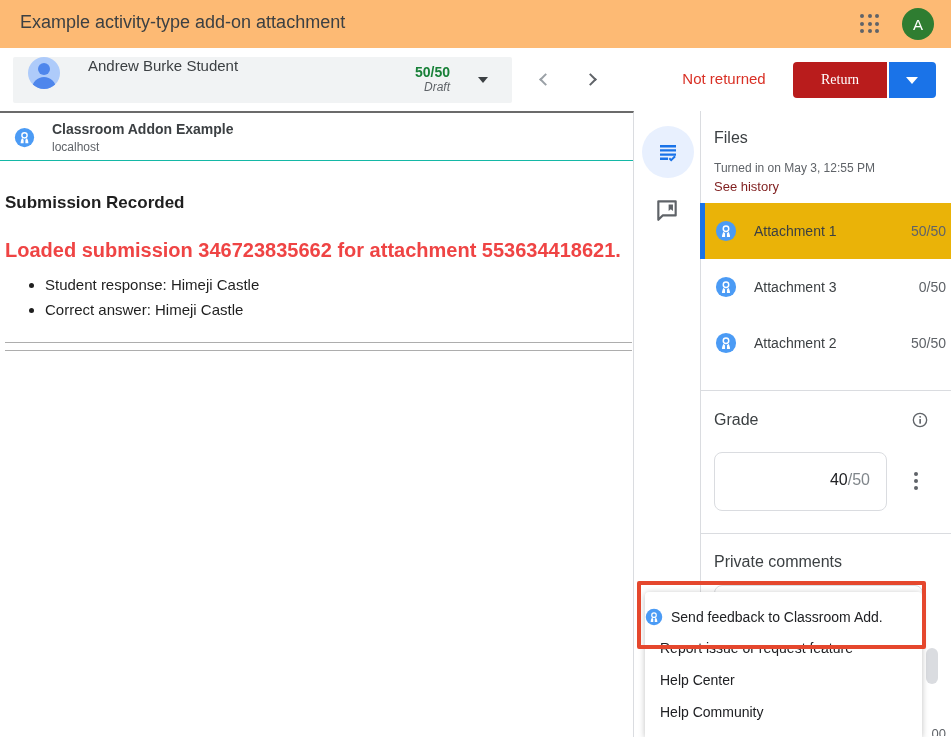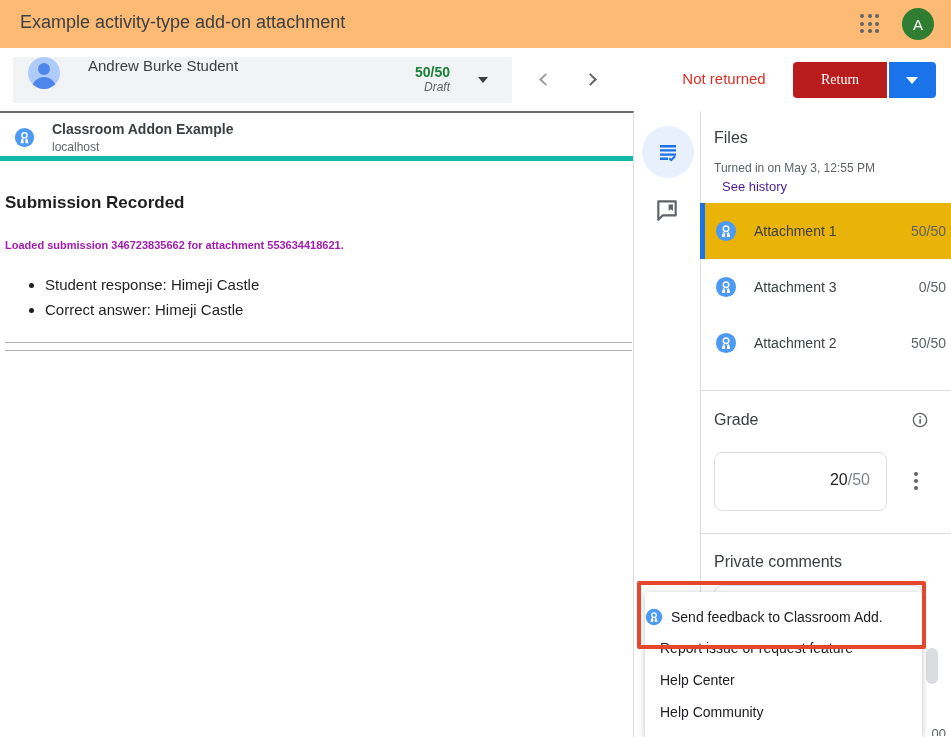--- a/index.html
+++ b/index.html
@@ -41,42 +41,42 @@
   .return-btn { position:absolute; left:793px; top:14px; width:94px; height:36px; background:#b91c1c; color:#fff;
                 font-size:14px; border:none; border-radius:4px 0 0 4px; cursor:pointer; font-family:Liberation Serif, serif; }
   .return-drop { position:absolute; left:889px; top:14px; width:47px; height:36px; background:#1a73e8;
                  border:none; border-radius:0 4px 4px 0; cursor:pointer; }
   .return-drop .caret { position:absolute; left:17px; top:15px; width:0; height:0;
                         border-left:6px solid transparent; border-right:6px solid transparent; border-top:7px solid #fff; }
 
   
   .content { position:absolute; left:0; top:111px; width:634px; height:626px; background:#fff;
              border-top:2px solid #6b6b6b; border-right:1px solid #dadce0; }
-  .addon-header { position:absolute; left:0; top:0; width:633px; height:48px; border-bottom:5px solid #14b8a6; }
+  .addon-header { position:absolute; left:0; top:0; width:633px; height:48px; border-bottom:1px solid #14b8a6; }
   .addon-icon { position:absolute; left:14px; top:14px; width:21px; height:21px; }
   .addon-title { position:absolute; left:52px; top:8px; font-size:14px; font-weight:bold; color:#3c4043; }
   .addon-host { position:absolute; left:52px; top:27px; font-size:12px; color:#5f6368; }
   .content-heading { position:absolute; left:5px; top:80px; font-size:17px; font-weight:bold; color:#1f1f1f; }
-  .content-line { position:absolute; left:5px; top:126px; font-size:11px; font-weight:bold; color:#a21caf; }
+  .content-line { position:absolute; left:5px; top:126px; font-size:20px; font-weight:bold; color:#ef4444; }
   .content-list { position:absolute; left:5px; top:163px; font-size:15px; color:#1f1f1f; }
   .content-list li { margin-left:40px; margin-bottom:8px; }
   .rule-a { position:absolute; left:5px; top:229px; width:627px; border:none; border-top:1px solid #adadad; }
   .rule-b { position:absolute; left:5px; top:237px; width:627px; border:none; border-top:1px solid #adadad; }
 
   
   .rail { position:absolute; left:634px; top:111px; width:66px; height:626px; background:#fff; }
   .rail-grade-btn { position:absolute; left:8px; top:15px; width:52px; height:52px; border-radius:50%;
                     background:#e8f0fe; border:none; cursor:pointer; display:flex; align-items:center; justify-content:center; }
   .rail-comment-btn { position:absolute; left:18px; top:85px; width:30px; height:30px; background:none; border:none; cursor:pointer; }
 
   
   .panel { position:absolute; left:700px; top:111px; width:251px; height:626px; background:#fff; border-left:1px solid #dadce0; }
   .files-title { position:absolute; left:13px; top:18px; font-size:16px; color:#3c4043; }
   .turned-in { position:absolute; left:13px; top:50px; font-size:12px; color:#5f6368; }
-  .see-history { position:absolute; left:21px; top:68px; font-size:13px; color:#4c1d95; cursor:pointer; }
+  .see-history { position:absolute; left:13px; top:68px; font-size:13px; color:#7f1d1d; cursor:pointer; }
   .att-row { position:absolute; left:0; width:251px; height:56px; cursor:pointer; }
   .att-row.selected { background:#eab308; }
   .att-bar { position:absolute; left:-1px; top:0; width:5px; height:56px; background:#1a73e8; }
   .att-icon { position:absolute; left:14px; top:17px; width:22px; height:22px; }
   .att-name { position:absolute; left:53px; top:20px; font-size:14px; color:#3c4043; }
   .att-score { position:absolute; right:6px; top:20px; font-size:14px; color:#5f6368; }
   .panel-divider { position:absolute; left:0; width:251px; border:none; border-top:1px solid #dadce0; }
   .grade-title { position:absolute; left:13px; top:300px; font-size:16px; color:#3c4043; }
   .grade-info { position:absolute; left:211px; top:301px; width:16px; height:16px; cursor:pointer; }
   .grade-box { position:absolute; left:13px; top:341px; width:173px; height:59px; border:1px solid #dadce0;
@@ -233,21 +233,21 @@
 
     <hr class="panel-divider" style="top:279px">
 
     <div class="grade-title">Grade</div>
     <svg class="grade-info" viewBox="0 0 24 24">
       <circle cx="12" cy="12" r="10" fill="none" stroke="#5f6368" stroke-width="2"></circle>
       <rect x="11" y="10.5" width="2.4" height="7" fill="#5f6368"></rect>
       <circle cx="12.2" cy="7.3" r="1.4" fill="#5f6368"></circle>
     </svg>
     <div class="grade-box">
-      <span class="grade-value">20</span><span class="grade-denominator">/50</span>
+      <span class="grade-value">40</span><span class="grade-denominator">/50</span>
     </div>
     <button class="grade-more">
         <span></span>
         <span></span>
         <span></span>
       </button>
 
     <hr class="panel-divider" style="top:422px">
 
     <div class="comments-title">Private comments</div>

